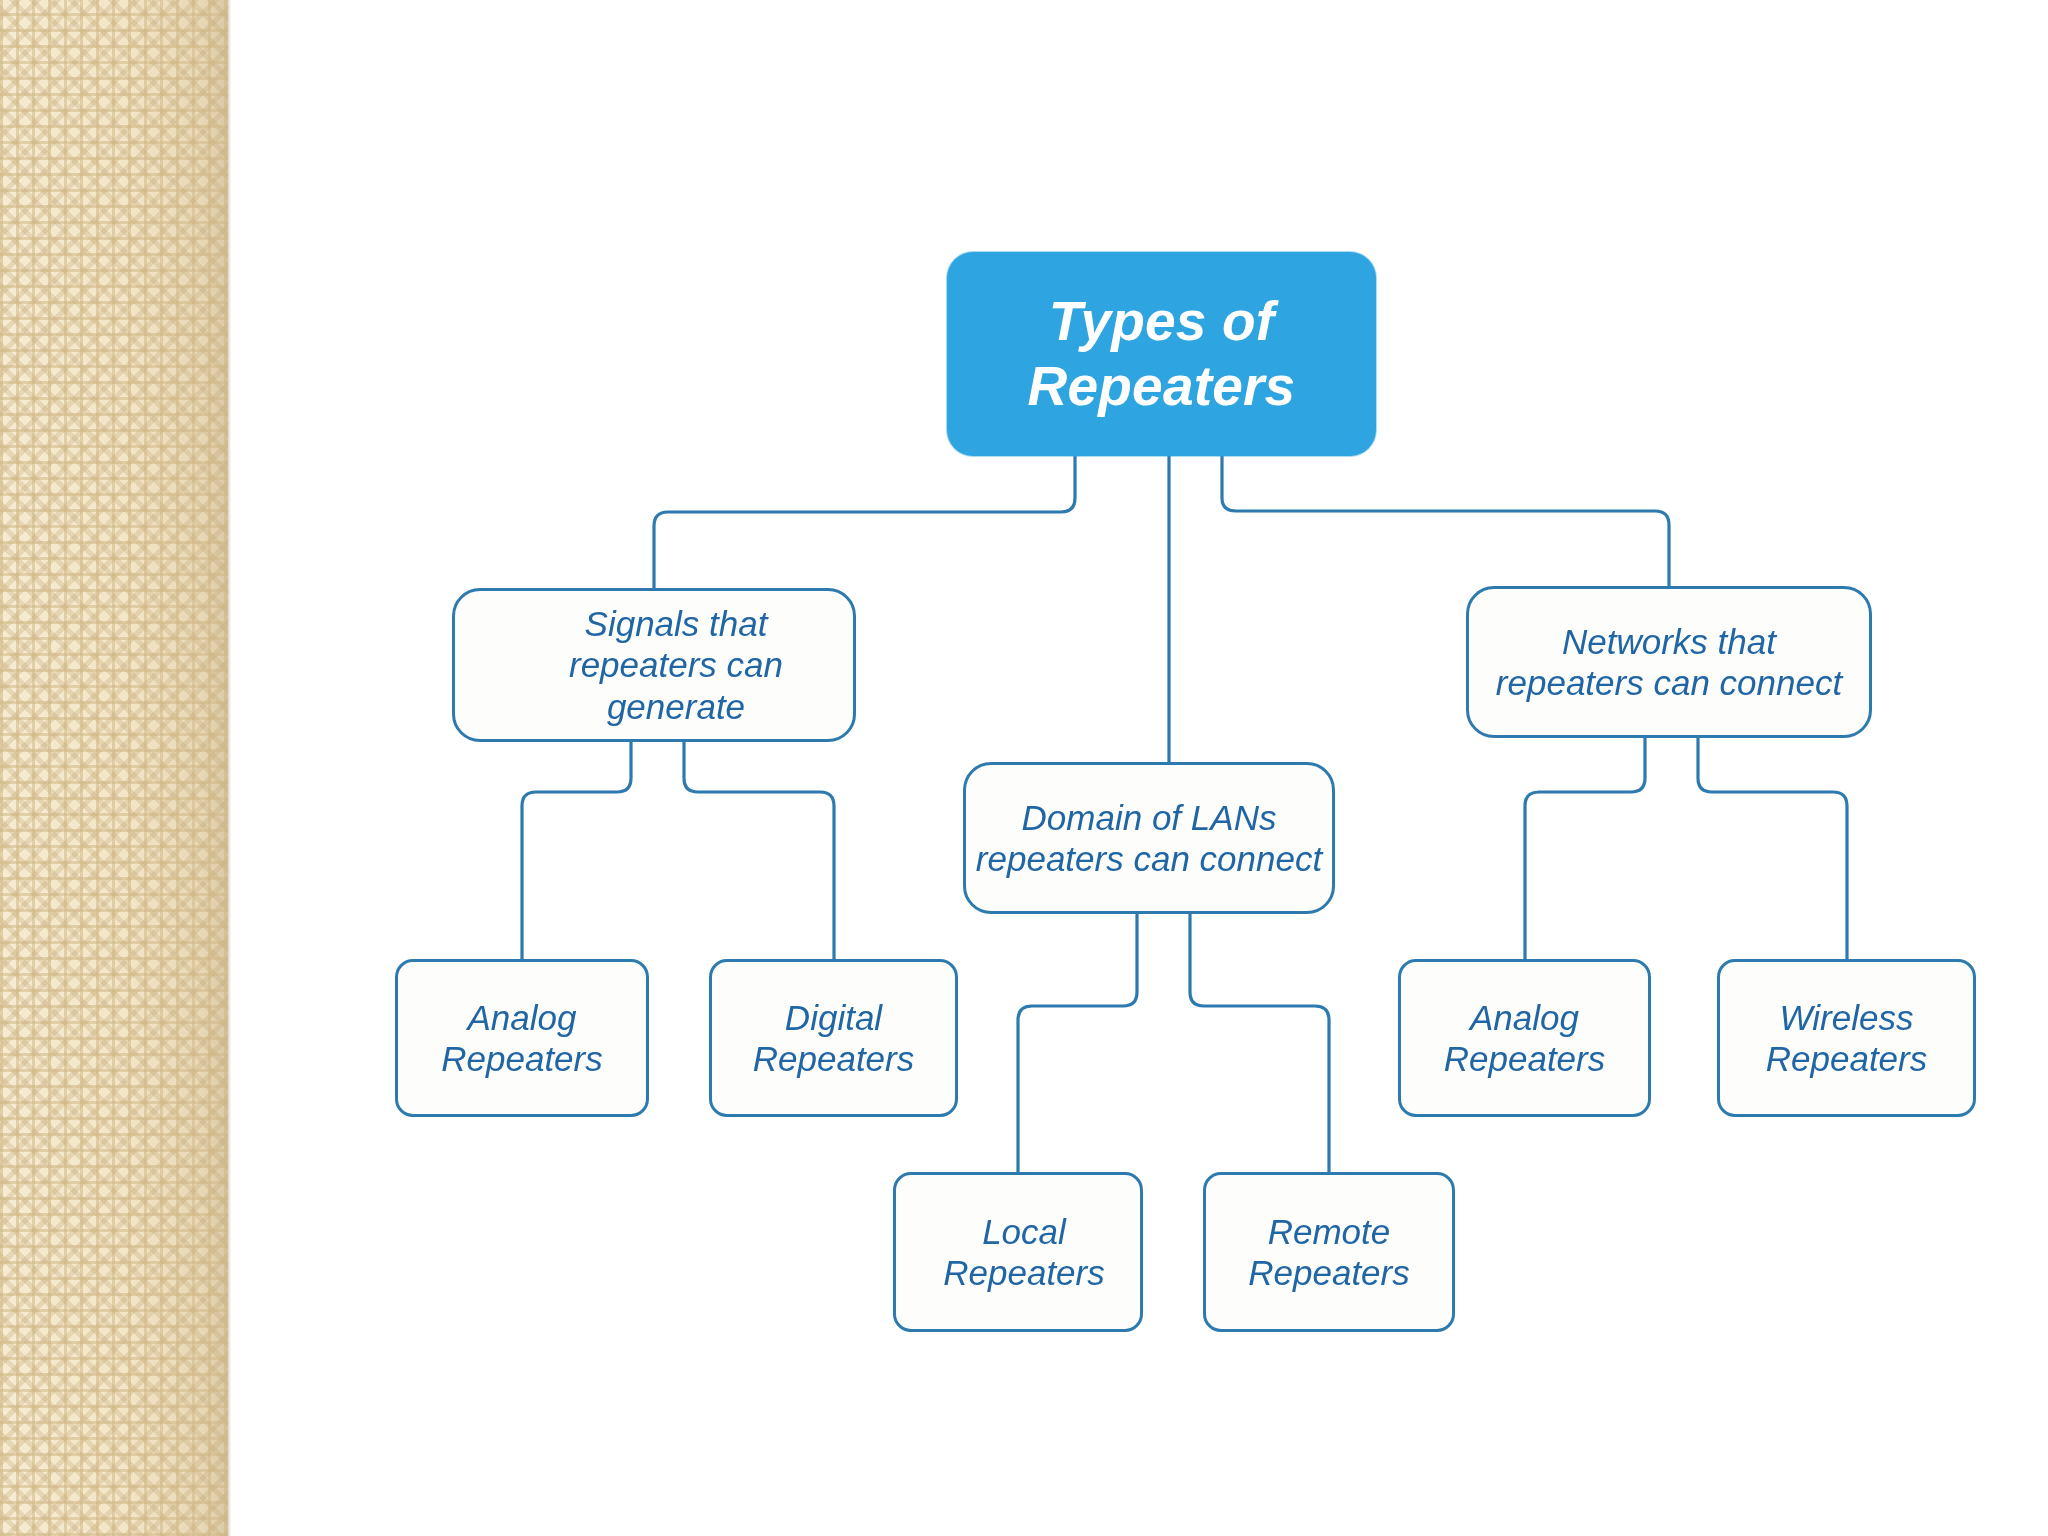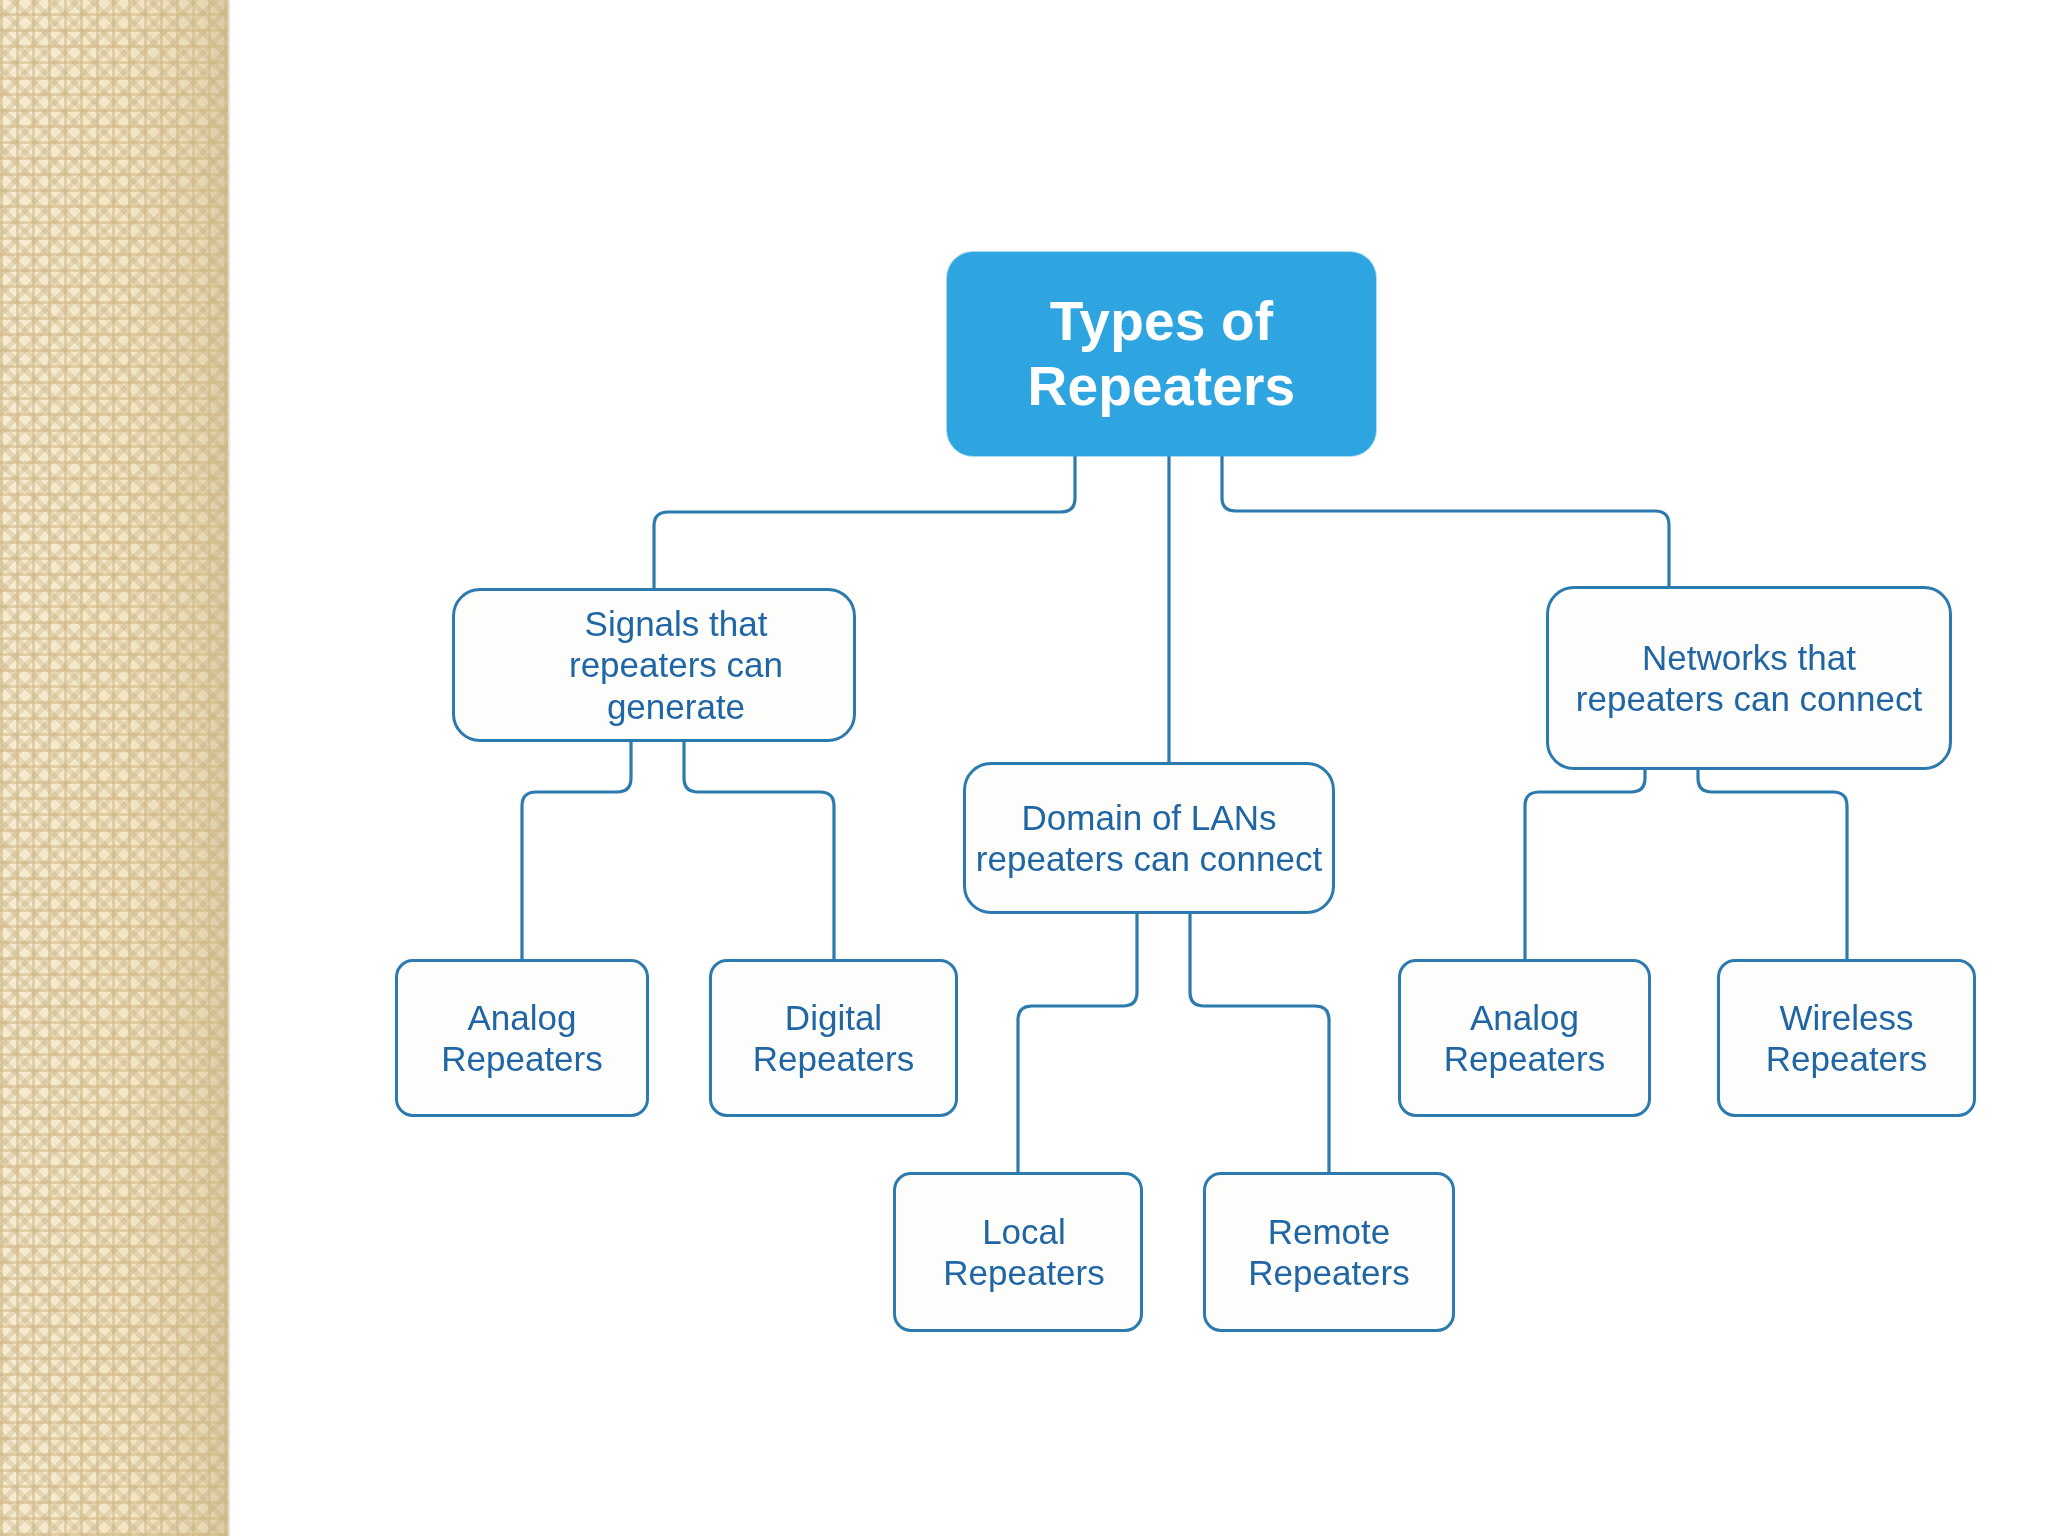--- a/index.html
+++ b/index.html
@@ -77,20 +77,21 @@
     box-sizing: border-box;
     display: flex;
     align-items: center;
     justify-content: center;
     text-align: center;
     line-height: 1.18;
   }
   .node .label {
     display: block;
     white-space: pre-line;
+    font-style: italic;
   }
 
   .node-root {
     background: #2EA5E0;
     border-radius: 26px;
     color: #ffffff;
     font-size: 55px;
     font-weight: bold;
     letter-spacing: 0.2px;
     box-shadow: 0 0 0 1px rgba(46,165,224,0.4);
@@ -110,21 +111,21 @@
     font-size: 35px;
     border-radius: 18px;
   }
 
   
   #node-root        { left: 947px;  top: 252px;  width: 429px; height: 204px; }
 
   
   #node-signals     { left: 452px;  top: 588px;  width: 404px; height: 154px; padding-left: 44px; }
   #node-domain      { left: 963px;  top: 762px;  width: 372px; height: 152px; }
-  #node-networks    { left: 1546px; top: 586px;  width: 406px; height: 184px; }
+  #node-networks    { left: 1466px; top: 586px;  width: 406px; height: 152px; }
 
   
   #node-analog      { left: 395px;  top: 959px;  width: 254px; height: 158px; }
   #node-digital     { left: 709px;  top: 959px;  width: 249px; height: 158px; }
   #node-local       { left: 893px;  top: 1172px; width: 250px; height: 160px; padding-left: 12px; }
   #node-remote      { left: 1203px; top: 1172px; width: 252px; height: 160px; }
   #node-wired       { left: 1398px; top: 959px;  width: 253px; height: 158px; }
   #node-wireless    { left: 1717px; top: 959px;  width: 259px; height: 158px; }
 </style>
 </head>

